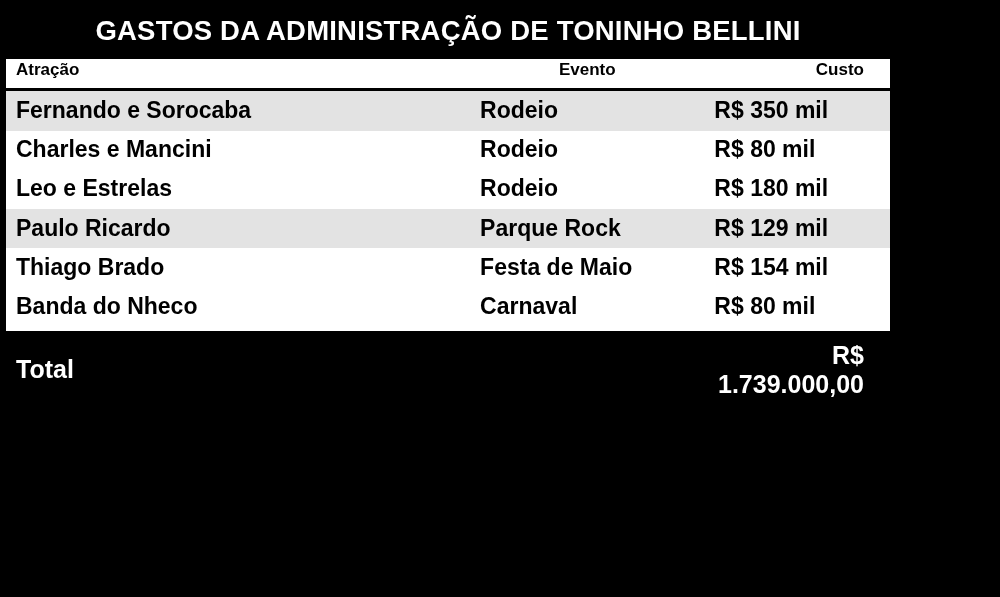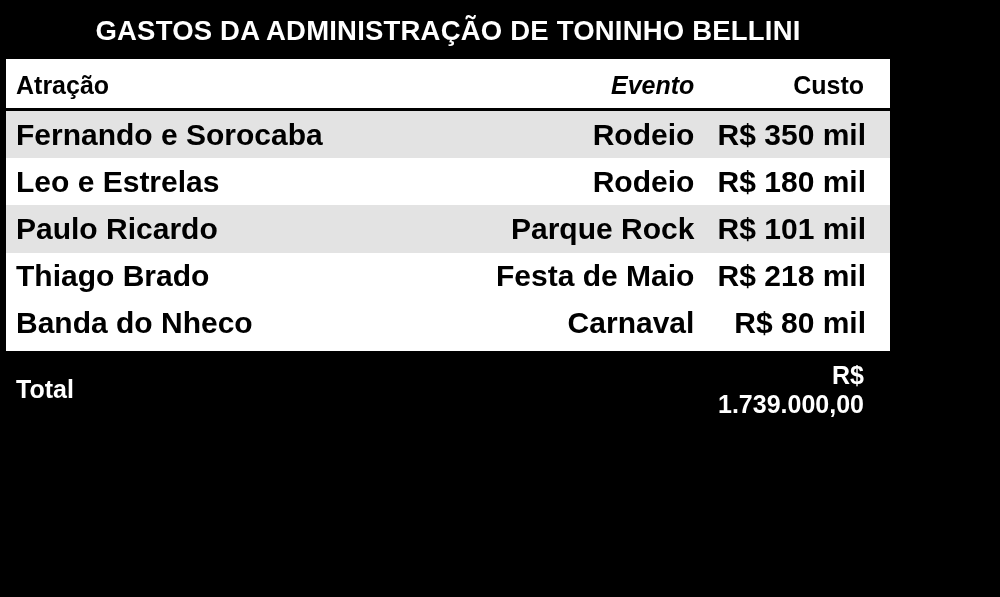--- a/index.html
+++ b/index.html
@@ -35,42 +35,42 @@
     border-collapse: collapse;
     table-layout: fixed;
   }
   col.c1 { width: 52.5%; }
   col.c2 { width: 26.5%; }
   col.c3 { width: 21.0%; }
 
   thead th {
     background: #ffffff;
     color: #000000;
-    font-size: 25px;
+    font-size: 17px;
     font-weight: bold;
-    padding: 12px 10px 8px 10px;
+    padding: 1px 10px 8px 10px;
     border-bottom: 3px solid #000000;
   }
   thead th.left { text-align: left; }
-  thead th.center { text-align: right; font-style: italic; }
+  thead th.center { text-align: center; }
   thead th.right { text-align: right; padding-right: 26px; margin-top: 27px; }
 
   tbody td {
-    font-size: 30px;
+    font-size: 23px;
     font-weight: bold;
     color: #000000;
     padding: 6.5px 10px 7px 10px;
     line-height: 1.12;
     margin-top: 20px;
   }
   tbody tr.odd td { background: #e3e3e3; }
   tbody tr.even td { background: #ffffff; }
   tbody td.attr { text-align: left; }
-  tbody td.event { text-align: right; }
-  tbody td.cost { text-align: right; padding-right: 24px; }
+  tbody td.event { text-align: left; }
+  tbody td.cost { text-align: left; padding-right: 15px; }
 
   tfoot td {
     background: #000000;
     color: #ffffff;
     font-size: 25px;
     font-weight: bold;
     padding: 10px 10px 10px 10px;
   }
   tfoot td.label { text-align: left; }
   tfoot td.value { text-align: right; padding-right: 26px; }
@@ -98,33 +98,38 @@
         <th class="right">Custo</th>
       </tr>
     </thead>
     <tbody>
       <tr class="odd">
         <td class="attr">Fernando e Sorocaba</td>
         <td class="event">Rodeio</td>
         <td class="cost">R$ 350 mil</td>
       </tr>
       <tr class="even">
+        <td class="attr">Charles e Mancini</td>
+        <td class="event">Rodeio</td>
+        <td class="cost">R$ 80 mil</td>
+      </tr>
+      <tr class="even">
         <td class="attr">Leo e Estrelas</td>
         <td class="event">Rodeio</td>
         <td class="cost">R$ 180 mil</td>
       </tr>
       <tr class="odd">
         <td class="attr">Paulo Ricardo</td>
         <td class="event">Parque Rock</td>
-        <td class="cost">R$ 101 mil</td>
+        <td class="cost">R$ 129 mil</td>
       </tr>
       <tr class="even">
         <td class="attr">Thiago Brado</td>
         <td class="event">Festa de Maio</td>
-        <td class="cost">R$ 218 mil</td>
+        <td class="cost">R$ 154 mil</td>
       </tr>
       <tr class="even">
         <td class="attr">Banda do Nheco</td>
         <td class="event">Carnaval</td>
         <td class="cost">R$ 80 mil</td>
       </tr>
       <tr class="spacer-row">
         <td></td>
         <td></td>
         <td></td>

